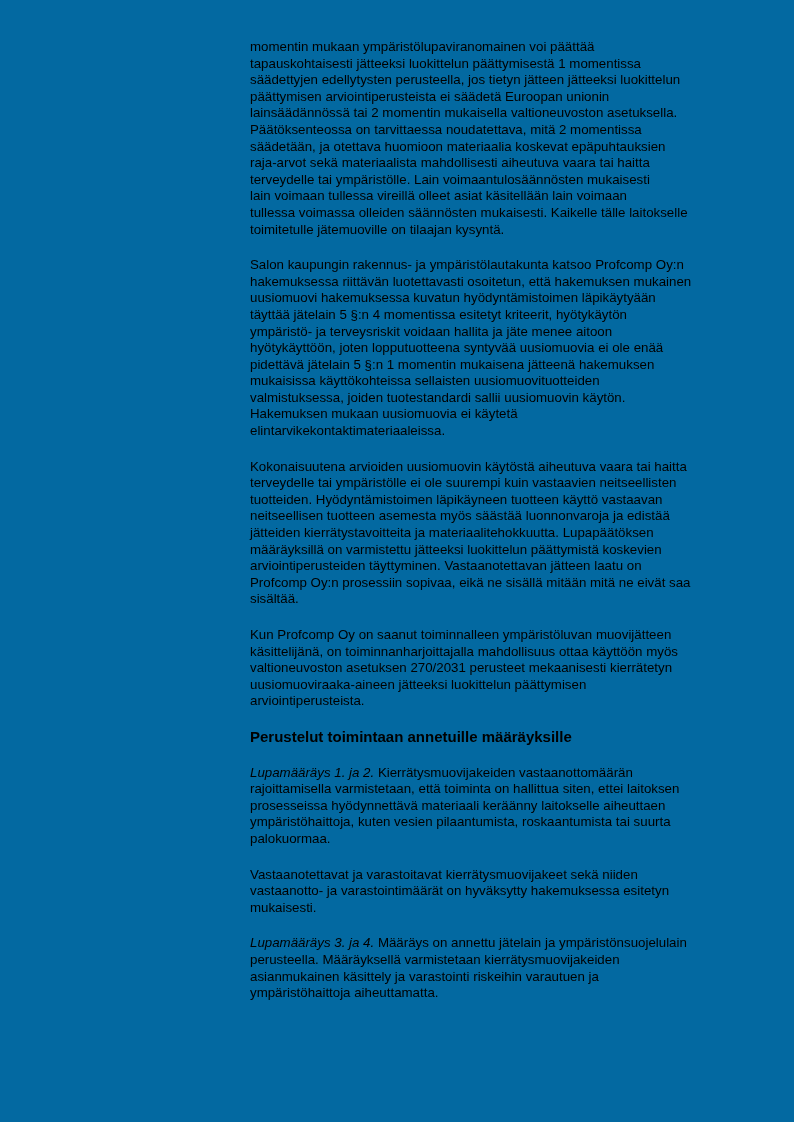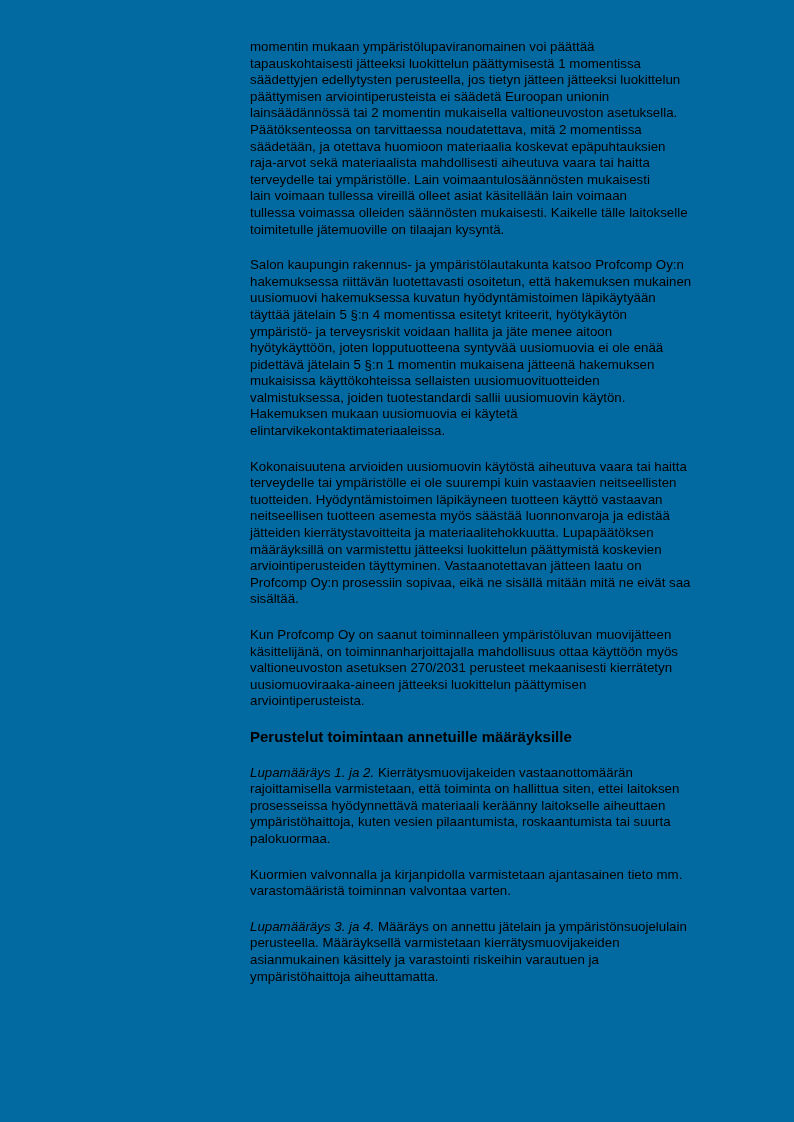--- a/index.html
+++ b/index.html
@@ -88,23 +88,24 @@
 arviointiperusteista.</p>
 
     <h2 class="heading">Perustelut toimintaan annetuille määräyksille</h2>
 
     <p class="para"><span class="lead-italic">Lupamääräys 1. ja 2.</span><span> Kierrätysmuovijakeiden vastaanottomäärän
 rajoittamisella varmistetaan, että toiminta on hallittua siten, ettei laitoksen
 prosesseissa hyödynnettävä materiaali keräänny laitokselle aiheuttaen
 ympäristöhaittoja, kuten vesien pilaantumista, roskaantumista tai suurta
 palokuormaa.</span></p>
 
+    <p class="para">Vastaanotettavat ja varastoitavat kierrätysmuovijakeet sekä niiden
+vastaanotto- ja varastointimäärät on hyväksytty hakemuksessa esitetyn
+mukaisesti.</p>
 
-    <p class="para">Kuormien valvonnalla ja kirjanpidolla varmistetaan ajantasainen tieto mm.
-varastomääristä toiminnan valvontaa varten.</p>
 
     <p class="para"><span class="lead-italic">Lupamääräys 3. ja 4.</span><span> Määräys on annettu jätelain ja ympäristönsuojelulain
 perusteella. Määräyksellä varmistetaan kierrätysmuovijakeiden
 asianmukainen käsittely ja varastointi riskeihin varautuen ja
 ympäristöhaittoja aiheuttamatta.</span></p>
 
   </div>
 </div>
 
 </body></html>

